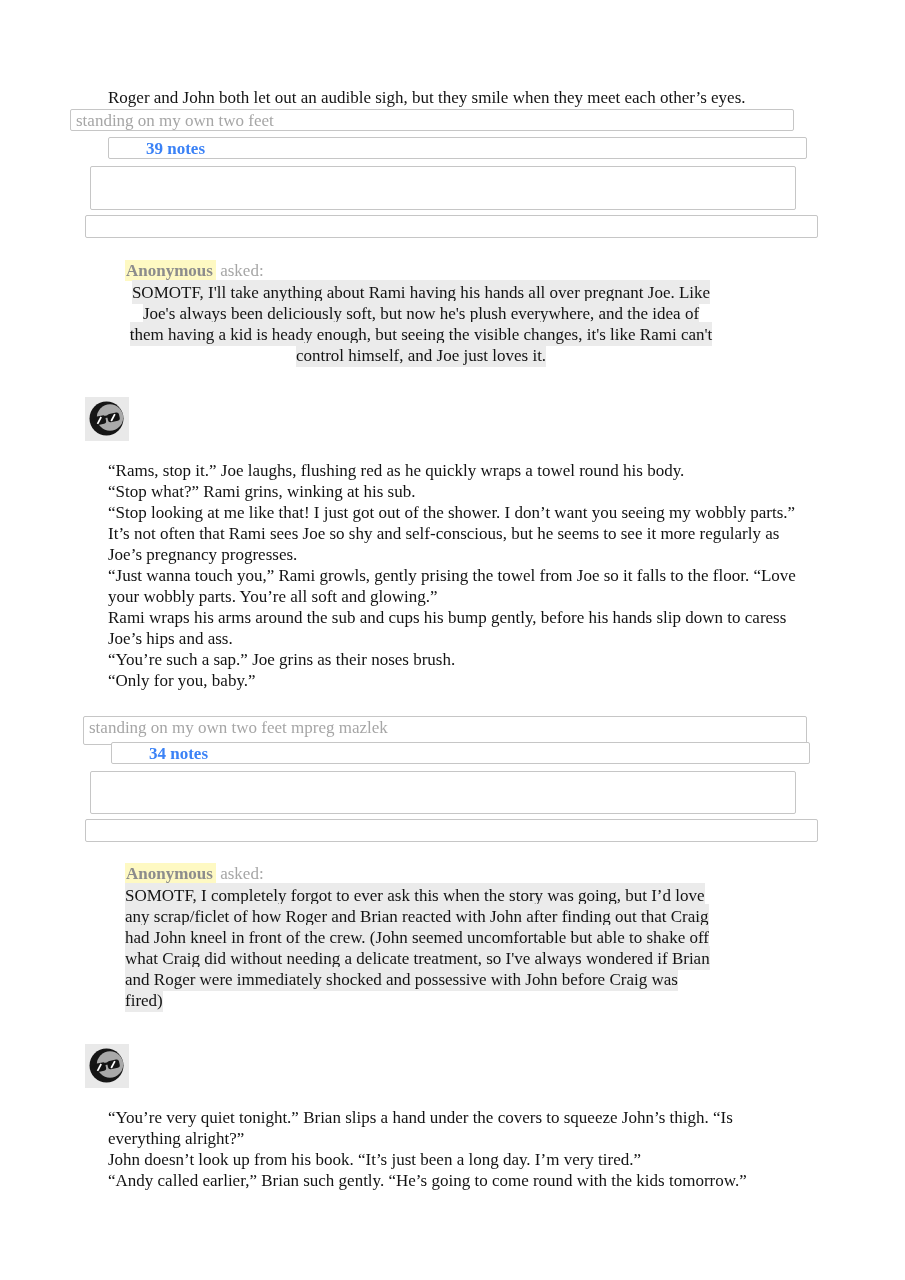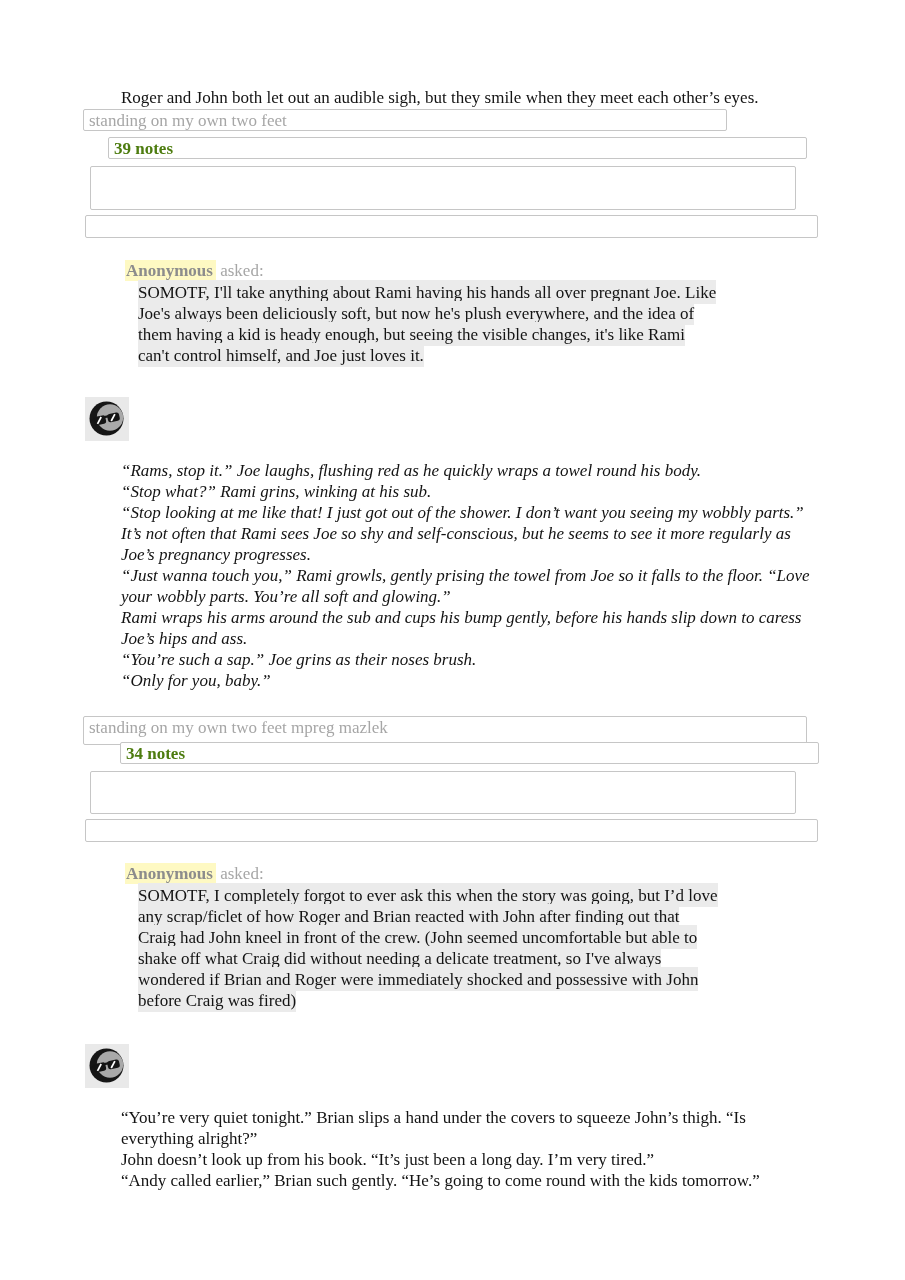--- a/index.html
+++ b/index.html
@@ -5,102 +5,102 @@
   html,body { margin:0; padding:0; }
   body {
     width:905px; height:1280px;
     background:#ffffff;
     font-family:"Liberation Serif", serif;
     color:#131313;
     position:relative;
     overflow:hidden;
   }
   .abs { position:absolute; }
-  .txt { font-size:17px; line-height:21px;margin-left:13px; }
+  .txt { font-size:17px; line-height:21px; }
   .story { white-space:pre-line; }
   .box {
     position:absolute;
     border:1px solid #c6c6c6;
     border-radius:2px;
     box-sizing:border-box;
     background:#ffffff;
   }
   .bar-text {
     font-size:17px;
     line-height:20px;
     color:#a6a6a6;
     padding:1px 0 0 5px;
     white-space:nowrap;
     overflow:hidden;
     display:block;
   }
-  .notes-text { font-weight:bold; color:#4d7c0f; }
+  .notes-text { font-weight:bold; color:#3b82f6;margin-left:32px; }
   .ask-header { font-size:17px; line-height:21px; }
   .anon { font-weight:bold; color:#8c8c8c; background:#fef9c3; padding:1px 3px 1px 1px; }
   .asked { color:#a6a6a6; }
   .hl { background:#ebebeb; padding:2.5px 0; }
   .avatar-box { position:absolute; width:44px; height:44px; }
 </style>
 </head>
 <body>
 
 <div class="abs txt" style="left:108px; top:87px; width:700px;">Roger and John both let out an audible sigh, but they smile when they meet each other’s eyes.</div>
 
-<div class="box" style="left:83px; top:109px; width:644px; height:22px;">
+<div class="box" style="left:70px; top:109px; width:724px; height:22px;">
   <span class="bar-text">standing on my own two feet</span>
 </div>
 
 <div class="box" style="left:108px; top:137px; width:699px; height:22px;">
   <span class="bar-text notes-text">39 notes</span>
 </div>
 
 <div class="box" style="left:90px; top:166px; width:706px; height:44px;"></div>
 
 <div class="box" style="left:85px; top:215px; width:733px; height:23px;"></div>
 
 <div class="abs" style="left:125px; top:260px; width:592px;">
   <div class="ask-header">
     <span class="anon">Anonymous</span>
     <span class="asked">asked:</span>
   </div>
-  <div class="txt" style="margin-top:0;">
+  <div class="txt" style="margin-top:0;text-align:center;">
     <span class="hl">SOMOTF, I'll take anything about Rami having his hands all over pregnant Joe. Like Joe's always been deliciously soft, but now he's plush everywhere, and the idea of them having a kid is heady enough, but seeing the visible changes, it's like Rami can't control himself, and Joe just loves it.</span>
   </div>
 </div>
 
 <div class="avatar-box" style="left:85px; top:397px;">
   <svg width="44" height="44" viewBox="0 0 44 44">
     <rect x="0" y="0" width="44" height="44" fill="#e9e9e9"></rect>
     <circle cx="21.5" cy="21.5" r="17" fill="#161616"></circle>
     <circle cx="25" cy="20.5" r="13.2" fill="#a9a9a9"></circle>
     <g transform="rotate(-12 22 21)">
       <rect x="8.5" y="17.5" width="12" height="8.5" rx="2.5" fill="#141414"></rect>
       <rect x="22.5" y="17.5" width="12" height="8.5" rx="2.5" fill="#141414"></rect>
       <rect x="19.5" y="18.5" width="5" height="2.2" fill="#141414"></rect>
       <line x1="5" y1="20.5" x2="9.5" y2="19.5" stroke="#141414" stroke-width="1.6"></line>
       <line x1="11.5" y1="24.8" x2="16.5" y2="18.8" stroke="#ffffff" stroke-width="1.7"></line>
       <line x1="25.5" y1="24.8" x2="30.5" y2="18.8" stroke="#ffffff" stroke-width="1.7"></line>
     </g>
   </svg>
 </div>
 
-<div class="abs txt story" style="left:108px; top:460px; width:697px;font-style:italic;">“Rams, stop it.” Joe laughs, flushing red as he quickly wraps a towel round his body.
+<div class="abs txt story" style="left:108px; top:460px; width:697px;">“Rams, stop it.” Joe laughs, flushing red as he quickly wraps a towel round his body.
 “Stop what?” Rami grins, winking at his sub.
 “Stop looking at me like that! I just got out of the shower. I don’t want you seeing my wobbly parts.”
 It’s not often that Rami sees Joe so shy and self-conscious, but he seems to see it more regularly as Joe’s pregnancy progresses.
 “Just wanna touch you,” Rami growls, gently prising the towel from Joe so it falls to the floor. “Love your wobbly parts. You’re all soft and glowing.”
 Rami wraps his arms around the sub and cups his bump gently, before his hands slip down to caress Joe’s hips and ass.
 “You’re such a sap.” Joe grins as their noses brush.
 “Only for you, baby.”</div>
 
 <div class="box" style="left:83px; top:716px; width:724px; height:29px;">
   <span class="bar-text">standing on my own two feet mpreg mazlek</span>
 </div>
 
-<div class="box" style="left:120px; top:742px; width:699px; height:22px;">
+<div class="box" style="left:111px; top:742px; width:699px; height:22px;">
   <span class="bar-text notes-text">34 notes</span>
 </div>
 
 <div class="box" style="left:90px; top:771px; width:706px; height:43px;"></div>
 
 <div class="box" style="left:85px; top:819px; width:733px; height:23px;"></div>
 
 <div class="abs" style="left:125px; top:863px; width:594px;">
   <div class="ask-header">
     <span class="anon">Anonymous</span>

